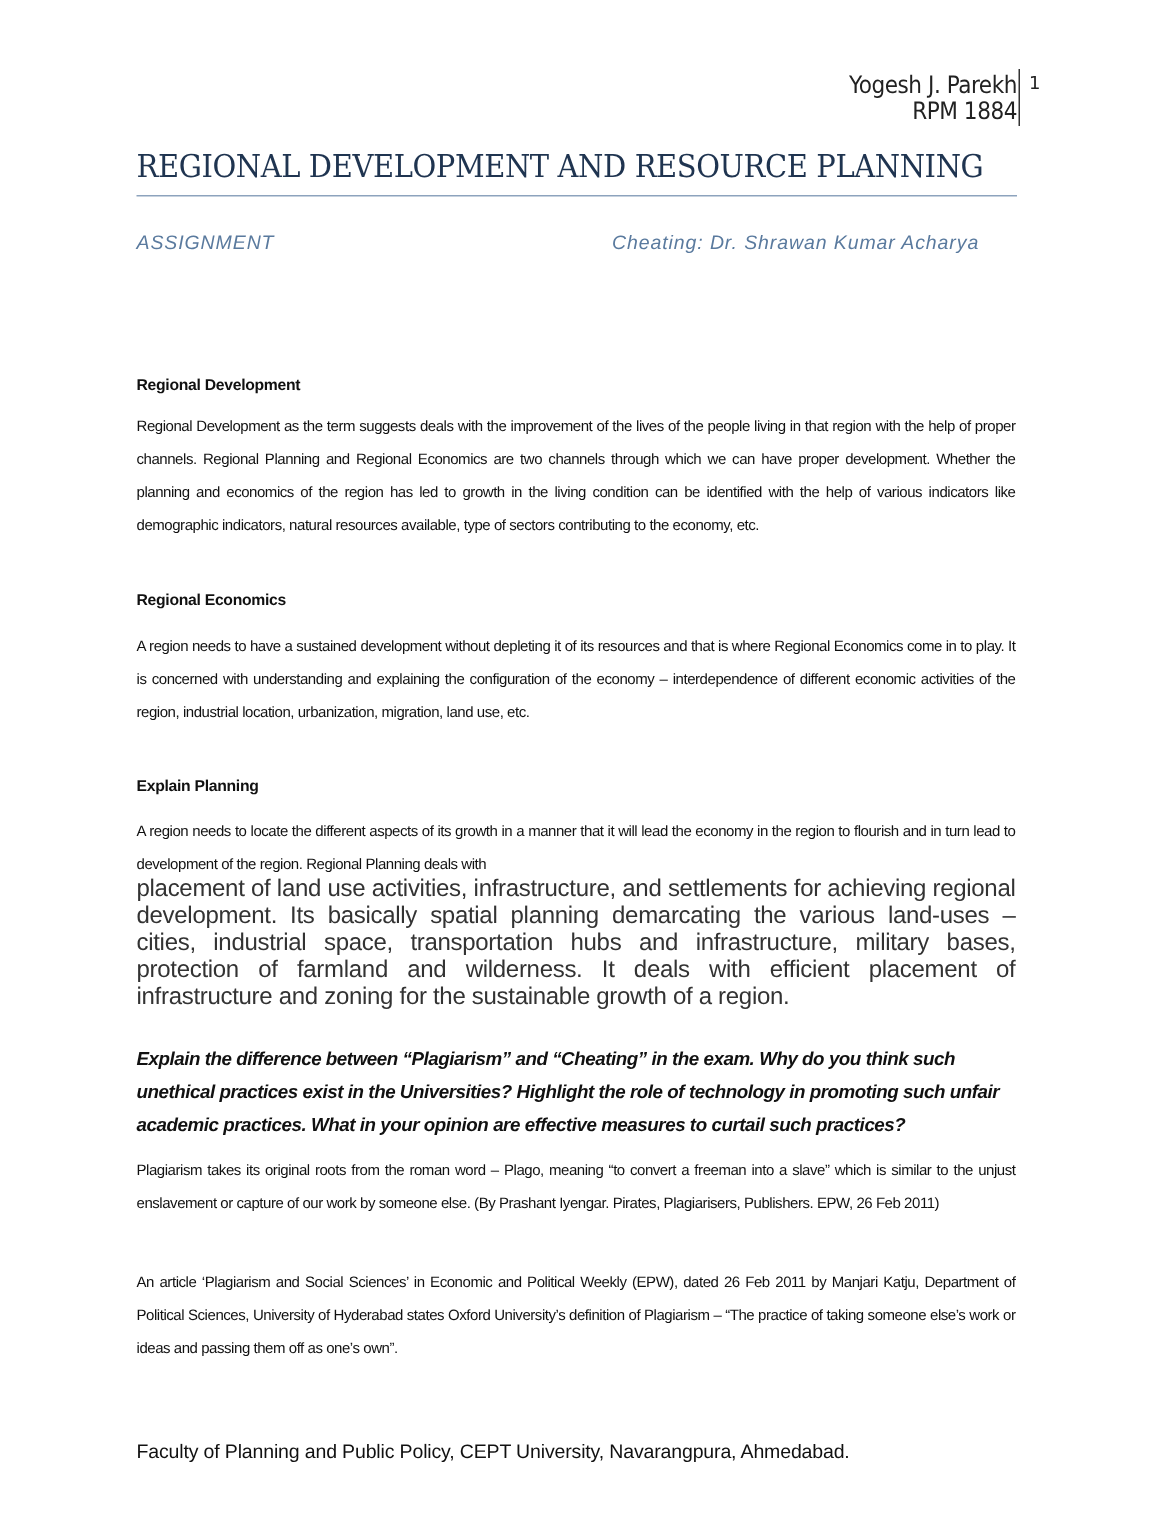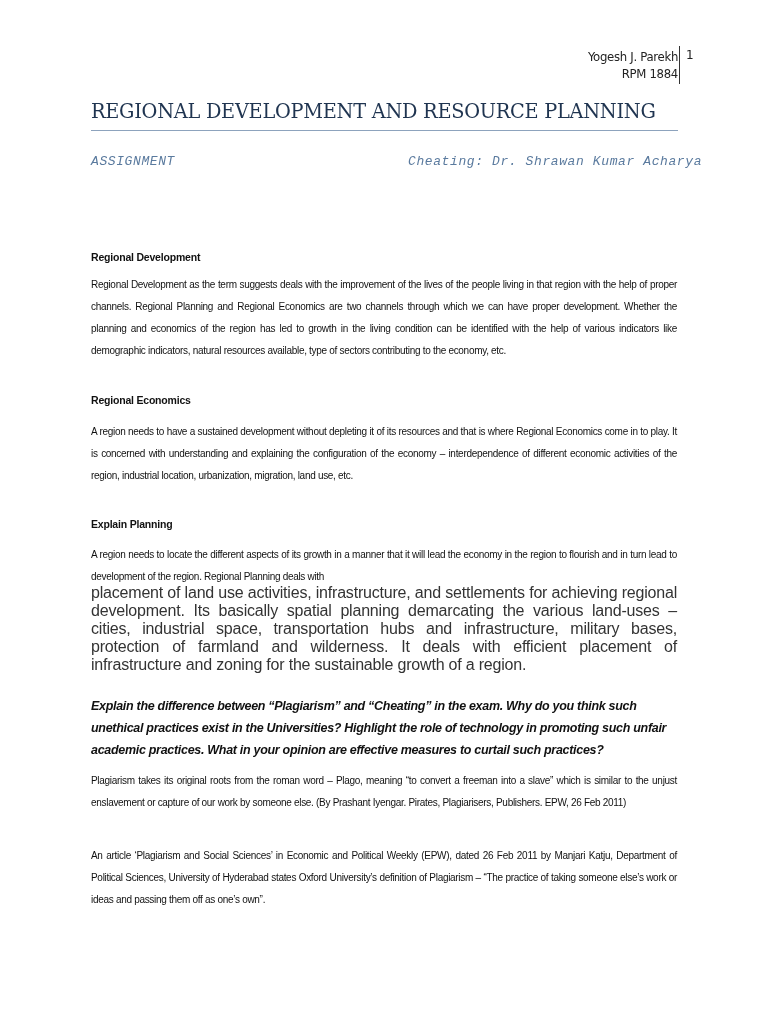--- a/index.html
+++ b/index.html
@@ -1,31 +1,31 @@
 <!DOCTYPE html>
 <html><head>
 <meta charset="utf-8">
 <style>
   html, body { margin: 0; padding: 0; background: #ffffff; }
   body { width: 768px; height: 1024px; position: relative; overflow: hidden;
          font-family: "Liberation Sans", sans-serif; color: #111; }
   .page { position: absolute; left: 0; top: 0; width: 768px; height: 1024px; background: #fff; }
 
   .hdr { position: absolute; right: 90px; top: 48px; text-align: right;
-         font-family: "DejaVu Sans", sans-serif; font-size: 13px; line-height: 17px; color: #222;
+         font-family: "DejaVu Sans", sans-serif; font-size: 16px; line-height: 17px; color: #222;
          font-stretch: condensed; letter-spacing: -0.3px; }
   .hdr-sep { position: absolute; left: 679px; top: 46px; width: 1px; height: 38px; background: #333; }
   .hdr-num { position: absolute; left: 686px; top: 48px; font-family: "DejaVu Sans", sans-serif; font-size: 12px; color: #222; }
 
   .title { position: absolute; left: 91px; top: 99px; font-family: "DejaVu Serif", serif;
            font-size: 21px; color: #1f3450; letter-spacing: -0.3px; white-space: nowrap;
            transform: scaleX(0.92); transform-origin: left center; }
   .title-rule { position: absolute; left: 91px; top: 130px; width: 587px; height: 1px; background: #8da3bd; }
 
-  .sub { position: absolute; top: 154px; font-family: Liberation Mono, monospace; font-style: italic;
+  .sub { position: absolute; top: 154px; font-family: Liberation Sans, sans-serif; font-style: italic;
          font-size: 13px; color: #5a7a9e; letter-spacing: 0.6px; white-space: nowrap; }
   .sub-left { left: 91px; }
   .sub-right { left: 408px; }
 
   .body { position: absolute; left: 91px; width: 586px; font-family: "Liberation Sans", sans-serif; }
   .q { font-style: italic; font-weight: bold; font-size: 12.5px; line-height: 22px; color: #111;
        letter-spacing: -0.3px; }
   .h { font-weight: bold; font-size: 10.5px; color: #111; letter-spacing: -0.2px; }
   .p { font-size: 10px; line-height: 22px; color: #111; text-align: justify; letter-spacing: -0.3px; }
   .p2 { font-size: 16px; line-height: 18px; color: #333; text-align: justify; letter-spacing: -0.2px; }
@@ -59,13 +59,14 @@
 
   <div class="body h" style="top:518px;">Explain Planning</div>
   <div class="body p" style="top:544px;">A region needs to locate the different aspects of its growth in a manner that it will lead the economy in the region to flourish and in turn lead to development of the region. Regional Planning deals with</div>
   <div class="body p2" style="top:584px;">placement of land use activities, infrastructure, and settlements for achieving regional development. Its basically spatial planning demarcating the various land-uses – cities, industrial space, transportation hubs and infrastructure, military bases, protection of farmland and wilderness. It deals with efficient placement of infrastructure and zoning for the sustainable growth of a region.</div>
 
   <div class="body q" style="top:695px;">Explain the difference between “Plagiarism” and “Cheating” in the exam. Why do you think such unethical practices exist in the Universities? Highlight the role of technology in promoting such unfair academic practices. What in your opinion are effective measures to curtail such practices?</div>
 
   <div class="body p" style="top:770px;">Plagiarism takes its original roots from the roman word – Plago, meaning “to convert a freeman into a slave” which is similar to the unjust enslavement or capture of our work by someone else. (By Prashant Iyengar. Pirates, Plagiarisers, Publishers. EPW, 26 Feb 2011)</div>
   <div class="body p" style="top:845px;">An article ‘Plagiarism and Social Sciences’ in Economic and Political Weekly (EPW), dated 26 Feb 2011 by Manjari Katju, Department of Political Sciences, University of Hyderabad states Oxford University’s definition of Plagiarism – “The practice of taking someone else’s work or ideas and passing them off as one’s own”.</div>
 
+  <div class="footer">Faculty of Planning and Public Policy, CEPT University, Navarangpura, Ahmedabad.</div>
 </div>
 
 </body></html>

